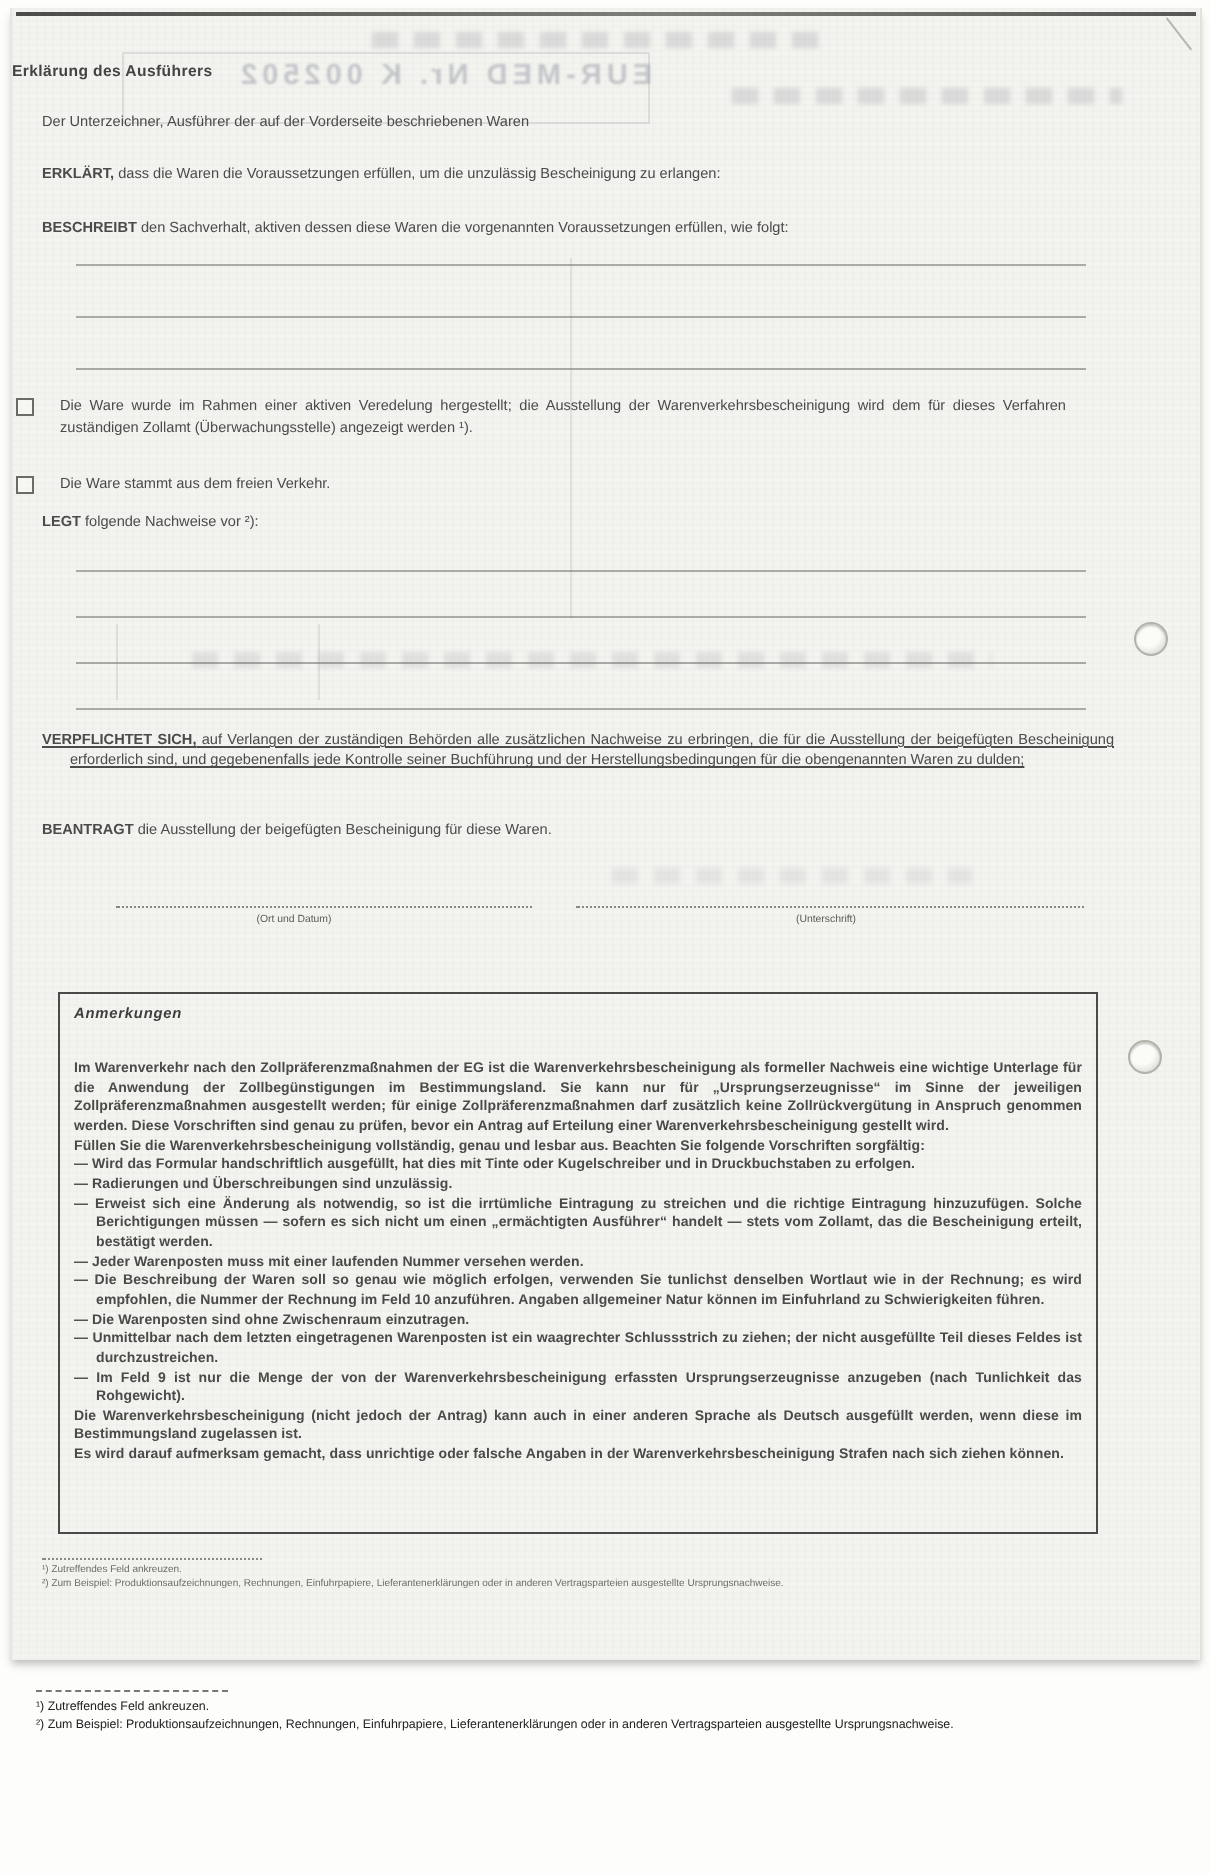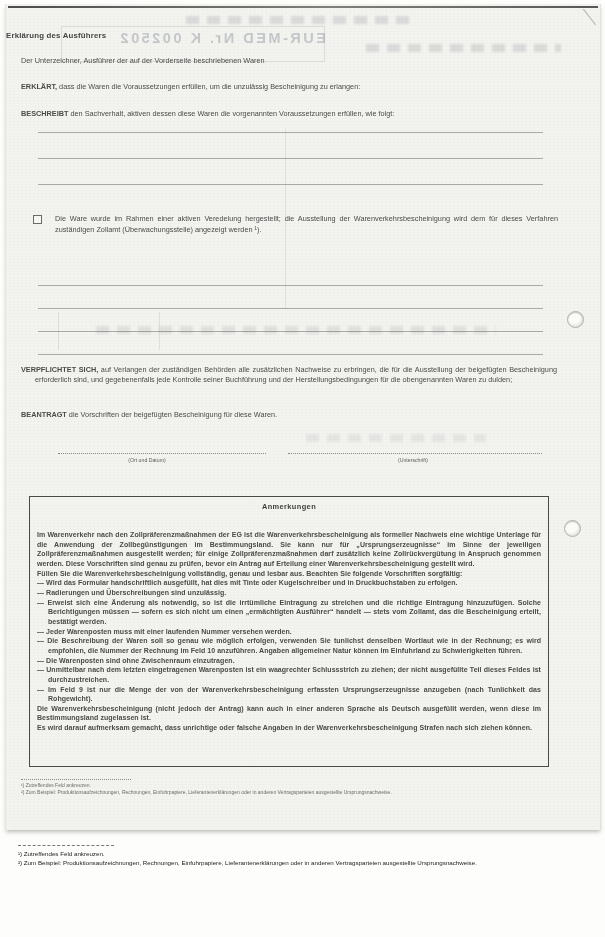--- a/index.html
+++ b/index.html
@@ -52,37 +52,37 @@
   .ghost-cellbox{position:absolute;border-left:1px solid rgba(130,136,142,.18);border-right:1px solid rgba(130,136,142,.18);}
   
   .t{position:absolute;font-size:7.3px;line-height:1.4;color:#4b4b4b;}
   .lead{font-weight:bold;}
   .title{left:0;width:594px;top:27px;text-align:left;font-weight:bold;font-size:7.8px;letter-spacing:.2px;color:#444;}
   .para{left:15px;width:524px;}
   .rule{
     position:absolute;left:32px;width:505px;height:0;
     border-bottom:1px solid rgba(110,110,106,.55);
   }
-  .cbrow{position:absolute;left:27px;width:530px;margin-top:16px;}
+  .cbrow{position:absolute;left:2px;width:530px;}
   .cbbox{
     position:absolute;left:0;top:1px;width:7px;height:7px;
     border:1px solid #6b6b66;background:rgba(255,255,255,.35);
   }
   .cbtext{margin-left:22px;width:503px;text-align:justify;font-size:7.3px;line-height:1.45;}
   .hang{padding-left:14px;text-indent:-14px;text-align:justify;}
   .sigline{position:absolute;height:0;border-bottom:1px dotted rgba(100,100,96,.75);}
   .siglabel{position:absolute;font-size:5.2px;color:#5a5a56;text-align:center;}
   
   .notes{
     position:absolute;left:23px;top:492px;width:520px;height:271px;
     border:1.5px solid #4a4a48;
     box-sizing:border-box;
     padding:5px 7px 4px 7px;
   }
-  .notes-title{text-align:center;font-weight:bold;font-size:7.4px;letter-spacing:.4px;color:#3f3f3d;margin-bottom:19px;}
+  .notes-title{font-weight:bold;font-size:7.4px;letter-spacing:.4px;color:#3f3f3d;margin-bottom:19px;font-style:italic;}
   .np{font-size:7px;font-weight:bold;color:#4a4a48;line-height:1.38;text-align:justify;letter-spacing:.05px;}
   .ni{font-size:7px;font-weight:bold;color:#4a4a48;line-height:1.38;text-align:justify;letter-spacing:.05px;padding-left:11px;text-indent:-11px;}
   
   .fn-sep-scan{position:absolute;left:15px;top:775px;width:110px;border-top:1px dotted #8a8a85;}
   .fn-scan{position:absolute;left:15px;width:560px;font-size:5px;color:#6d6d68;line-height:1.4;white-space:nowrap;}
   .fn-sep-page{position:absolute;left:18px;top:845px;width:96px;border-top:1px dashed #777;}
   .fn-page{position:absolute;left:18px;width:575px;font-size:6.2px;color:#222;line-height:1.45;white-space:nowrap;}
   
   .hole{
     position:absolute;width:15px;height:15px;border-radius:50%;
@@ -118,30 +118,35 @@
 
   <div class="rule" style="top:128px;"></div>
   <div class="rule" style="top:154px;"></div>
   <div class="rule" style="top:180px;"></div>
 
   <div class="cbrow" style="top:194px;">
     <span class="cbbox"></span>
     <div class="cbtext">Die Ware wurde im Rahmen einer aktiven Veredelung hergestellt; die Ausstellung der Warenverkehrsbescheinigung wird dem für dieses Verfahren zuständigen Zollamt (Überwachungsstelle) angezeigt werden ¹).</div>
   </div>
 
+  <div class="cbrow" style="top:233px;">
+    <span class="cbbox"></span>
+    <div class="cbtext">Die Ware stammt aus dem freien Verkehr.</div>
+  </div>
 
+  <div class="t para" style="top:252px;"><span class="lead">LEGT</span><span> folgende Nachweise vor ²):</span></div>
 
   <div class="rule" style="top:281px;"></div>
   <div class="rule" style="top:304px;"></div>
   <div class="rule" style="top:327px;"></div>
   <div class="rule" style="top:350px;"></div>
 
-  <div class="t para hang" style="top:361px;width:522px;"><span class="lead">VERPFLICHTET SICH,</span><span> auf Verlangen der zuständigen Behörden alle zusätzlichen Nachweise zu erbringen, die für die Ausstellung der beigefügten Bescheinigung erforderlich sind, und gegebenenfalls jede Kontrolle seiner Buchführung und der Herstellungsbedingungen für die obengenannten Waren zu dulden;</span></div>
+  <div class="t para hang" style="top:361px;width:522px;text-decoration:underline;"><span class="lead">VERPFLICHTET SICH,</span><span> auf Verlangen der zuständigen Behörden alle zusätzlichen Nachweise zu erbringen, die für die Ausstellung der beigefügten Bescheinigung erforderlich sind, und gegebenenfalls jede Kontrolle seiner Buchführung und der Herstellungsbedingungen für die obengenannten Waren zu dulden;</span></div>
 
-  <div class="t para" style="top:406px;"><span class="lead">BEANTRAGT</span><span> die Vorschriften der beigefügten Bescheinigung für diese Waren.</span></div>
+  <div class="t para" style="top:406px;"><span class="lead">BEANTRAGT</span><span> die Ausstellung der beigefügten Bescheinigung für diese Waren.</span></div>
 
   <div class="sigline" style="left:52px;top:449px;width:208px;"></div>
   <div class="siglabel" style="left:86px;top:453px;width:110px;">(Ort und Datum)</div>
 
   <div class="sigline" style="left:282px;top:449px;width:254px;"></div>
   <div class="siglabel" style="left:350px;top:453px;width:114px;">(Unterschrift)</div>
 
   <div class="notes">
     <div class="notes-title">Anmerkungen</div>
     <div class="np">Im Warenverkehr nach den Zollpräferenzmaßnahmen der EG ist die Warenverkehrsbescheinigung als formeller Nachweis eine wichtige Unterlage für die Anwendung der Zollbegünstigungen im Bestimmungsland. Sie kann nur für „Ursprungserzeugnisse“ im Sinne der jeweiligen Zollpräferenzmaßnahmen ausgestellt werden; für einige Zollpräferenzmaßnahmen darf zusätzlich keine Zollrückvergütung in Anspruch genommen werden. Diese Vorschriften sind genau zu prüfen, bevor ein Antrag auf Erteilung einer Warenverkehrsbescheinigung gestellt wird.</div>

